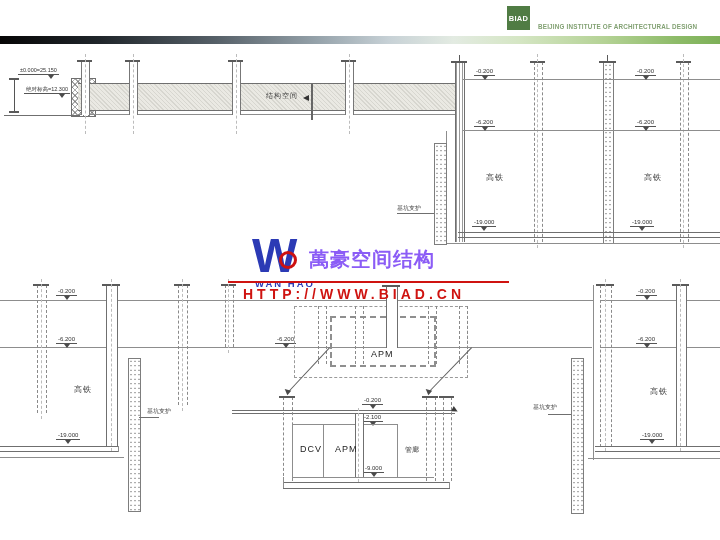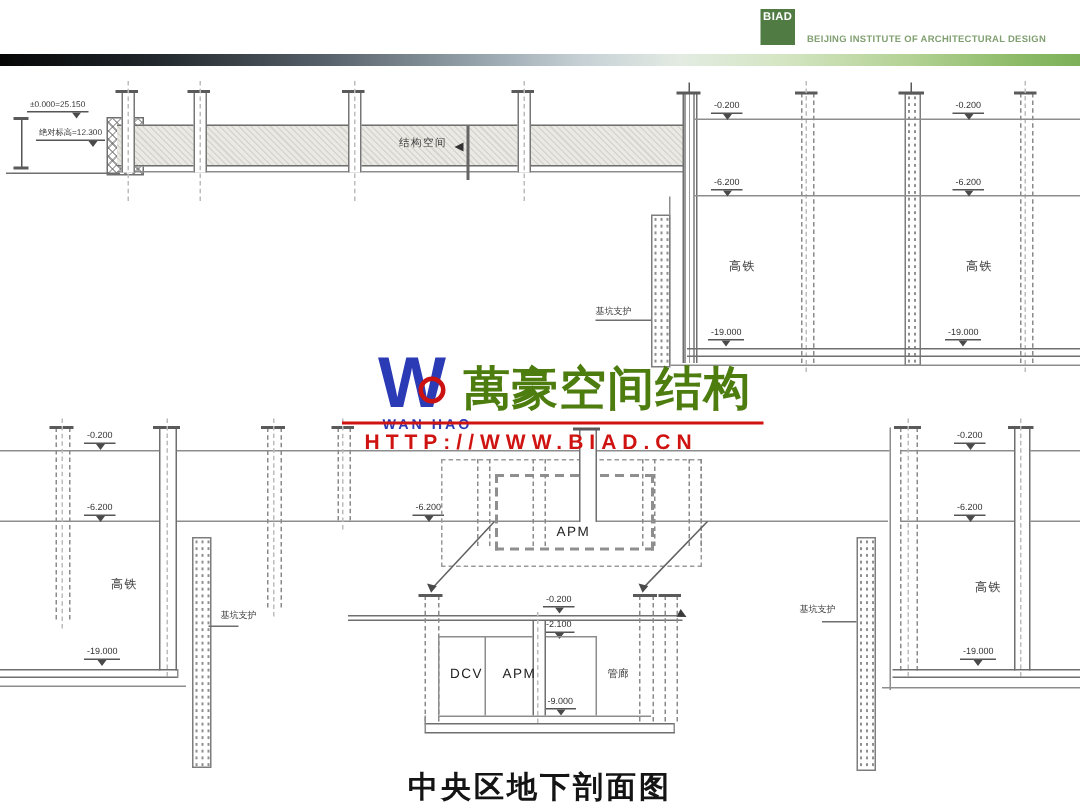--- a/index.html
+++ b/index.html
@@ -33,31 +33,31 @@
   .elev{position:absolute;display:flex;flex-direction:column;align-items:center}
   .elev .et{font-size:6px;line-height:6px;color:#333;border-bottom:1px solid #555;padding:0 2px 1px;white-space:nowrap}
   .elev.sm .et{font-size:5.5px}
   .elev .tri{width:0;height:0;border-left:3px solid transparent;border-right:3px solid transparent;border-top:4px solid #4a4a4a}
   .elev.tr .tri{align-self:flex-end;margin-right:5px}
   .diag{position:absolute;height:0;border-top:1px solid #5f5f5f;transform-origin:0 0}
   .ah{position:absolute;width:0;height:0;border-top:3px solid transparent;border-bottom:3px solid transparent;border-right:6px solid #4a4a4a;transform:rotate(40deg)}
   .ahr{position:absolute;width:0;height:0;border-top:3px solid transparent;border-bottom:3px solid transparent;border-left:6px solid #3a3a3a;transform:rotate(28deg)}
   .arrL{position:absolute;width:0;height:0;border-top:3px solid transparent;border-bottom:3px solid transparent;border-right:6px solid #333}
   
-  .logoSq{position:absolute;left:507px;top:6px;width:23px;height:24px;background:#507c44;display:flex;align-items:flex-start;justify-content:center}
+  .logoSq{position:absolute;left:507px;top:6px;width:23px;height:24px;background:#507c44;display:flex;align-items:center;justify-content:center}
   .logoSq span{font-size:7.5px;font-weight:700;color:#fff;letter-spacing:.3px}
   .coCn{position:absolute;left:537px;top:7px;font-size:13.5px;font-weight:700;color:#26371e;letter-spacing:.4px}
   .coEn{position:absolute;left:538px;top:23px;font-size:6.3px;font-weight:700;color:#82a173;letter-spacing:.2px}
   .gradBar{position:absolute;left:0;top:36px;width:720px;height:8px;
     background:linear-gradient(90deg,#060606 0%,#20262b 14%,#566068 30%,#95a2aa 44%,#c7d1d6 54%,#e3ebe2 63%,#d5e6c4 72%,#b4d295 84%,#8dbb68 94%,#7db058 100%)}
   
   .wmW{position:absolute;left:252px;top:232px;font-size:48px;line-height:48px;font-weight:900;color:#2b3ab5;z-index:6}
   .wmRing{position:absolute;left:279px;top:251px;width:12px;height:12px;border:3px solid #cc1111;border-radius:50%;z-index:7}
   .wmName{position:absolute;left:255px;top:278px;font-size:9.5px;font-weight:800;color:#2b3ab5;letter-spacing:2px;z-index:6}
-  .wmBrand{position:absolute;left:309px;top:242px;font-size:31px;line-height:34px;font-weight:900;color:#4d7c0f;letter-spacing:1px;z-index:6}
+  .wmBrand{position:absolute;left:309px;top:242px;font-size:20px;line-height:34px;font-weight:900;color:#8b5cf6;letter-spacing:1px;z-index:6}
   .wmLine{position:absolute;left:228px;top:281px;width:281px;height:2px;background:#cf1310;z-index:6}
   .wmUrl{position:absolute;left:243px;top:286px;font-size:14px;font-weight:800;color:#cf1310;letter-spacing:4px;z-index:6}
   .slideTitle{position:absolute;left:0;top:511px;width:720px;text-align:center;font-size:20px;font-weight:600;letter-spacing:2px;color:#141414}
 </style>
 </head>
 <body>
 
 <div class="stage">
 
   <div class="logoSq">
@@ -265,15 +265,14 @@
   <div class="vln" style="left:283px;top:477px;height:11px"></div>
   <div class="vln" style="left:449px;top:482px;height:6px"></div>
 
   <div class="wmW">W</div>
   <div class="wmRing"></div>
   <div class="wmName">WAN HAO</div>
   <div class="wmBrand">萬豪空间结构</div>
   <div class="wmLine"></div>
   <div class="wmUrl">HTTP://WWW.BIAD.CN</div>
 
-  <div class="slideTitle">中央区地下剖面图</div>
 
 </div>
 
 </body></html>

